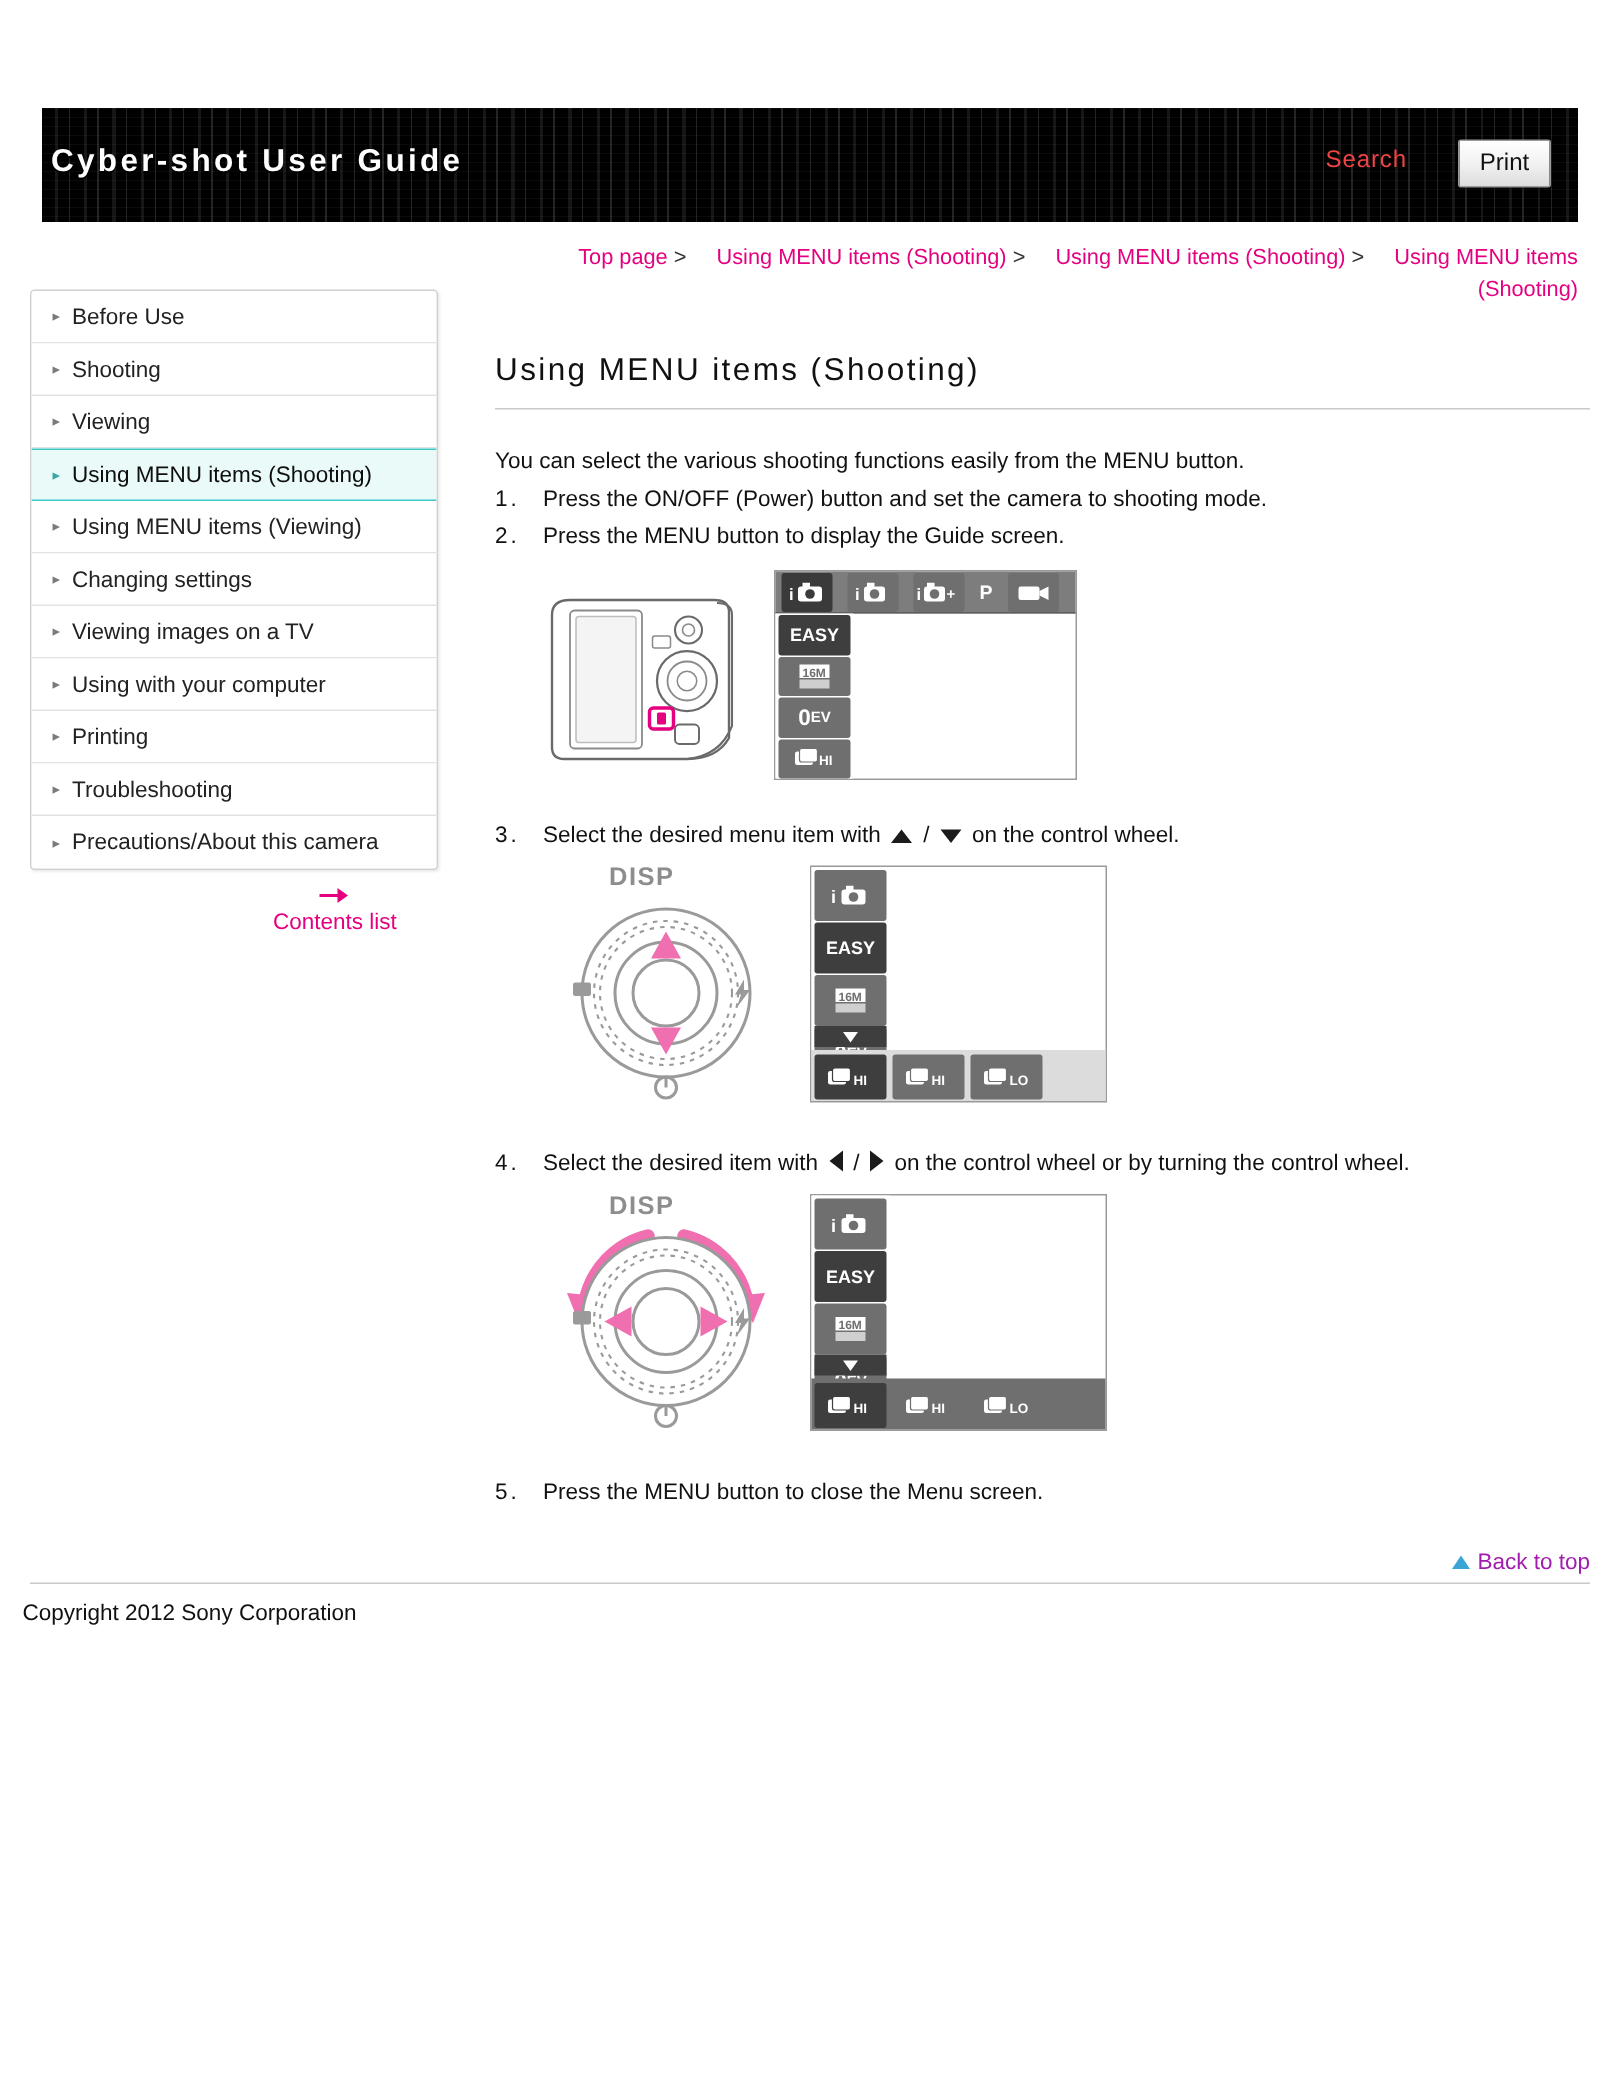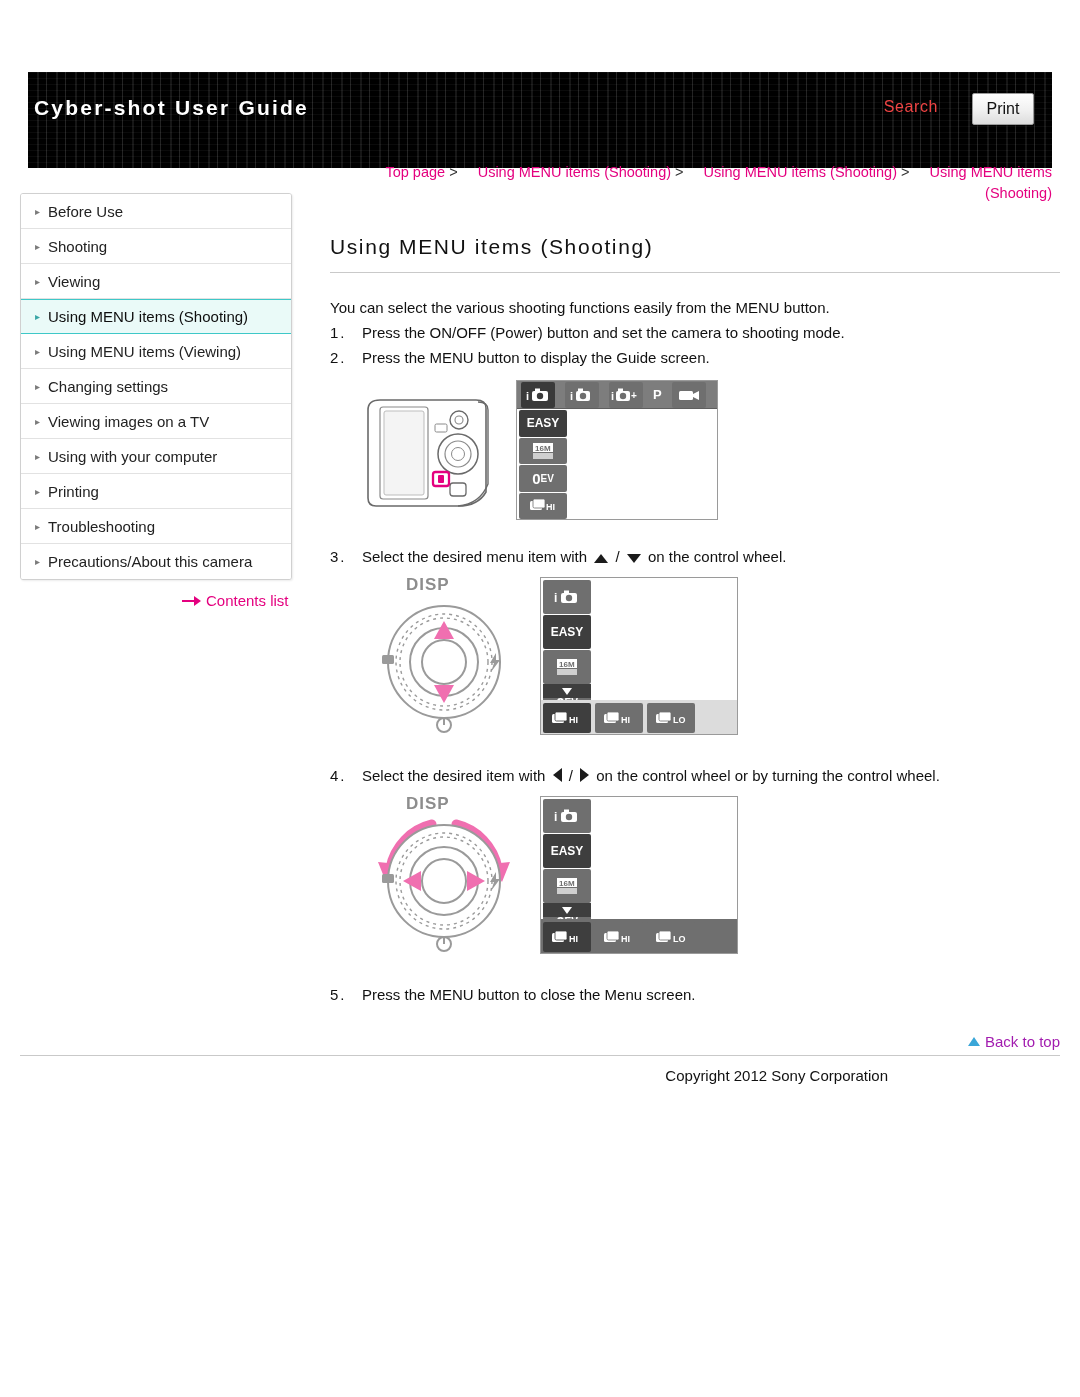--- a/index.html
+++ b/index.html
@@ -8,21 +8,21 @@
     width: 1080px; height: 1397px;
     background: #ffffff;
     font-family: "Liberation Sans", sans-serif;
   }
   .page { position: relative; width: 1080px; height: 1397px; }
 
   
   .header {
     position: absolute;
     left: 28px; top: 72px;
-    width: 1024px; height: 96px;
+    width: 1024px; height: 76px;
     background: #000;
     overflow: hidden;
   }
   .header .stripes {
     position: absolute; inset: 0;
     background: repeating-linear-gradient(
       to right,
       #000 0px, #000 9px,
       #1a1a1a 9px, #1a1a1a 11px,
       #000 11px, #000 18px,
@@ -111,21 +111,21 @@
     border-bottom: 1px solid #3ec8c8;
     color: #0e0e0e;
   }
   .side-item.selected .arrow { color: #3aa6a6; }
 
   .contents-list {
     position: absolute;
     left: 182px; top: 592px;
     font-size: 15px;
     color: #e4007f;
-    display: flex; align-items: center; gap: 4px;
+    display: flex; align-items: center; gap: 4px; flex-direction: column;
   }
   .contents-list .arr {
     display: inline-block;
     width: 20px; height: 10px;
     position: relative;
   }
   .contents-list .arr::before {
     content: ""; position: absolute; left: 0; top: 4px;
     width: 14px; height: 2px; background: #e4007f;
   }
@@ -253,23 +253,24 @@
   .footer-rule {
     position: absolute;
     left: 20px; top: 1055px;
     width: 1040px; height: 1px;
     background: #c9c9c9;
   }
   .copyright {
     position: absolute;
     left: 0; top: 1067px;
     width: 888px;
-    text-align: right;
+    text-align: left;
     font-size: 15px;
     color: #111;
+    padding-left: 15px;
   }
   .page-num {
     position: absolute;
     left: 0; top: 1330px;
     width: 1080px;
     text-align: center;
     font-size: 14px;
     color: #111;
   }
 </style>

